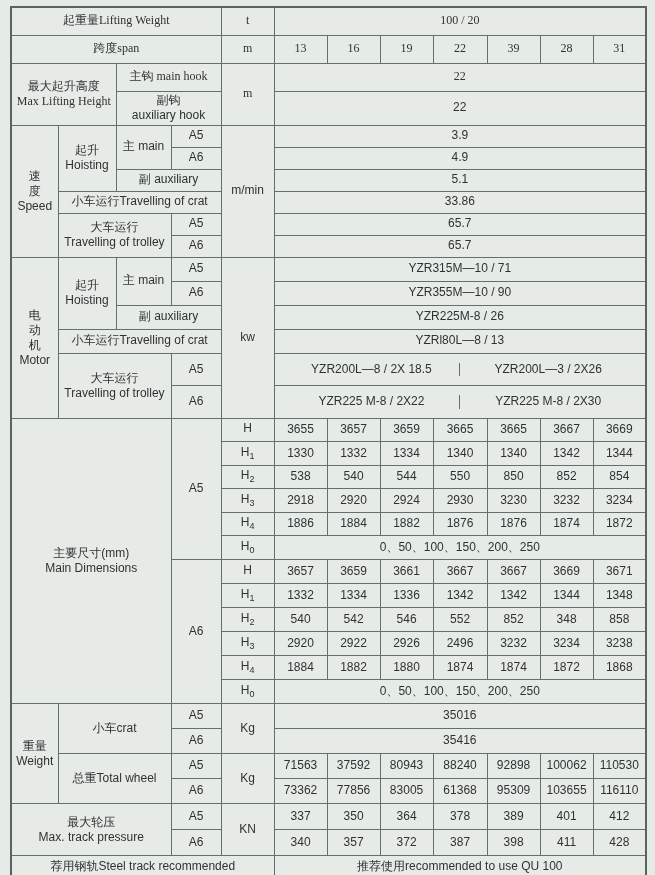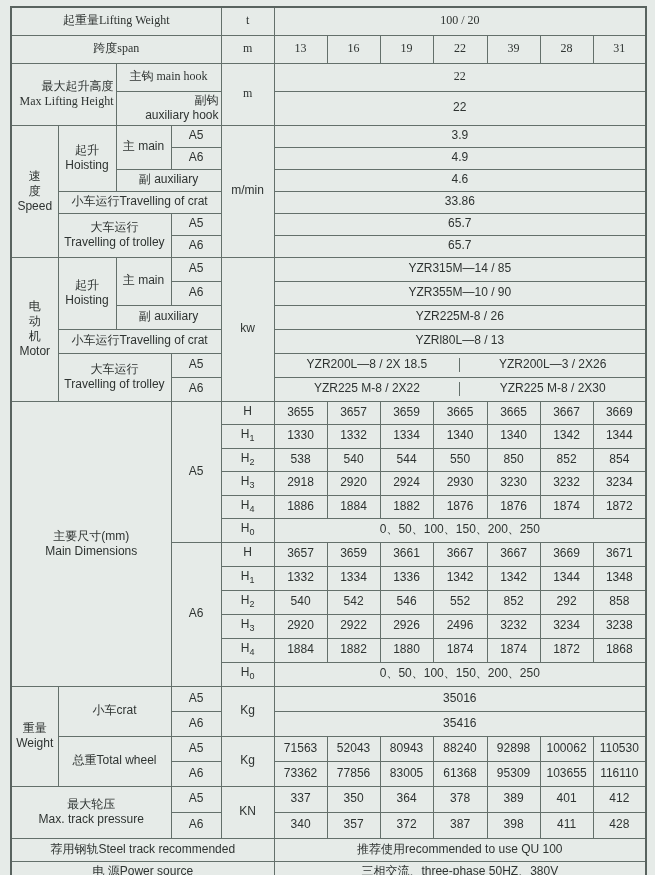--- a/index.html
+++ b/index.html
@@ -28,23 +28,23 @@
     word-break:break-all;
   }
   tr{height:22px;}
   tr.rh28{height:28px;font-family:Liberation Serif, serif;}
   tr.rh34{height:34px;}
   tr.rh24{height:24px;}
   tr.rh23{height:23px;}
   tr.rh25{height:25px;}
   tr.rh26{height:26px;}
   .stack span{display:block;line-height:1.25;}
-  .two-line{line-height:1.2;text-align:right;}
+  .two-line{line-height:1.2;}
   sub{font-size:9px;}
-  td.nopad{padding:0;}
+  td.nopad{padding:9px;}
   .split{display:flex;width:100%;height:100%;align-items:stretch;}
   .split>span{flex:1;display:flex;align-items:center;justify-content:center;}
   .split>span:first-child{border-right:1px solid #64706b;}
 </style>
 </head>
 <body>
 
 <table class="spec">
   <colgroup>
     <col style="width:47px">
@@ -110,21 +110,21 @@
     <td>A5</td>
     <td rowspan="6">m/min</td>
     <td colspan="7">3.9</td>
   </tr>
   <tr>
     <td>A6</td>
     <td colspan="7">4.9</td>
   </tr>
   <tr>
     <td colspan="2">副 auxiliary</td>
-    <td colspan="7">4.6</td>
+    <td colspan="7">5.1</td>
   </tr>
   <tr>
     <td colspan="3">小车运行Travelling of crat</td>
     <td colspan="7">33.86</td>
   </tr>
   <tr>
     <td colspan="2" rowspan="2">
       <span class="stack"><span>大车运行</span><span>Travelling of trolley</span></span>
     </td>
     <td>A5</td>
@@ -143,21 +143,21 @@
         <span>机</span>
         <span>Motor</span>
       </span>
     </td>
     <td rowspan="3">
       <span class="stack"><span>起升</span><span>Hoisting</span></span>
     </td>
     <td rowspan="2">主 main</td>
     <td>A5</td>
     <td rowspan="6">kw</td>
-    <td colspan="7">YZR315M—14 / 85</td>
+    <td colspan="7">YZR315M—10 / 71</td>
   </tr>
   <tr class="rh24">
     <td>A6</td>
     <td colspan="7">YZR355M—10 / 90</td>
   </tr>
   <tr class="rh24">
     <td colspan="2">副 auxiliary</td>
     <td colspan="7">YZR225M-8 / 26</td>
   </tr>
   <tr class="rh24">
@@ -266,21 +266,21 @@
     <td>1344</td>
     <td>1348</td>
   </tr>
   <tr class="rh24">
     <td><span>H</span><sub>2</sub></td>
     <td>540</td>
     <td>542</td>
     <td>546</td>
     <td>552</td>
     <td>852</td>
-    <td>292</td>
+    <td>348</td>
     <td>858</td>
   </tr>
   <tr class="rh24">
     <td><span>H</span><sub>3</sub></td>
     <td>2920</td>
     <td>2922</td>
     <td>2926</td>
     <td>2496</td>
     <td>3232</td>
     <td>3234</td>
@@ -312,21 +312,21 @@
   </tr>
   <tr class="rh25">
     <td>A6</td>
     <td colspan="7">35416</td>
   </tr>
   <tr class="rh25">
     <td colspan="2" rowspan="2">总重Total wheel</td>
     <td>A5</td>
     <td rowspan="2">Kg</td>
     <td>71563</td>
-    <td>52043</td>
+    <td>37592</td>
     <td>80943</td>
     <td>88240</td>
     <td>92898</td>
     <td>100062</td>
     <td>110530</td>
   </tr>
   <tr class="rh25">
     <td>A6</td>
     <td>73362</td>
     <td>77856</td>

